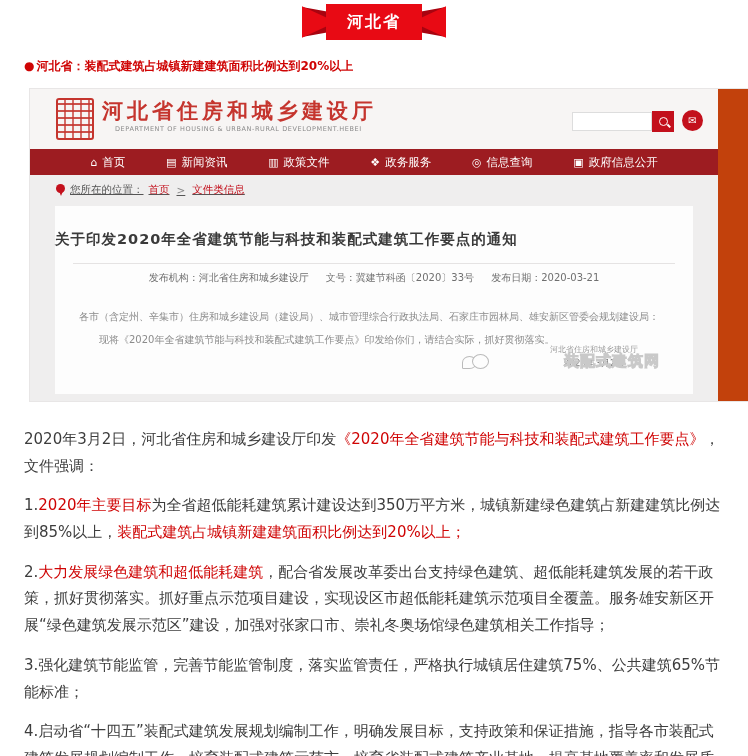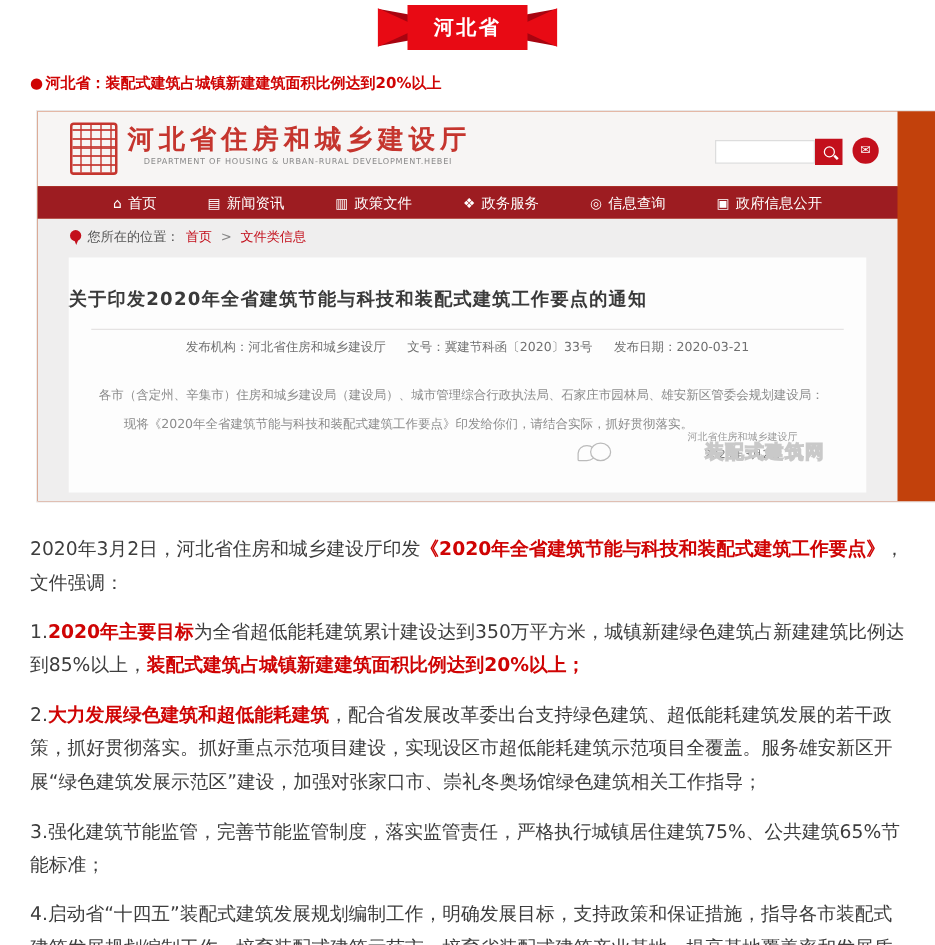--- a/index.html
+++ b/index.html
@@ -51,21 +51,21 @@
     display:flex; align-items:center; justify-content:center; }
 
   .shot-nav { position:absolute; left:0; top:60px; width:688px; height:26px; background:#9d1c21;
     display:flex; align-items:center; justify-content:space-around; padding:0 40px; }
   .nav-item { display:flex; align-items:center; gap:5px; color:#ffffff; font-size:11.5px;
     white-space:nowrap; cursor:pointer; }
   .nav-item .glyph { font-size:11px; }
 
   .shot-body { position:absolute; left:0; top:86px; width:688px; height:226px; background:#efeeee; }
   .crumb { position:absolute; left:26px; top:8px; display:flex; align-items:center; gap:5px;
-    font-size:10.5px; color:#555; }
+    font-size:10.5px; color:#555;text-decoration:underline; }
   .pin { position:relative; width:9px; height:12px; }
   .pin::before { content:""; position:absolute; left:0; top:0; width:9px; height:9px;
     border-radius:50% 50% 50% 50%; background:#c3101c; }
   .pin::after { content:""; position:absolute; left:2.5px; top:7px; border-left:2px solid transparent;
     border-right:2px solid transparent; border-top:5px solid #c3101c; }
   .crumb .link { color:#c3101c; }
   .crumb .sep { color:#888; margin:0 2px; }
 
   .doc-card { position:absolute; left:25px; top:31px; width:638px; height:188px; background:#fdfdfd; }
   .doc-title { margin-top:24px; text-align:left; font-size:14.5px; font-weight:bold; color:#3a3a3a;
@@ -82,21 +82,21 @@
     color:transparent; -webkit-text-stroke:1px #c9c9c9; white-space:nowrap; letter-spacing:1px; }
   .wm-logo { position:absolute; right:150px; top:10px; width:26px; height:16px; }
   .wm-logo::before { content:""; position:absolute; left:0; top:2px; width:13px; height:11px;
     border:1px solid #bbb; border-radius:50% 50% 50% 10%; }
   .wm-logo::after { content:""; position:absolute; left:10px; top:0; width:15px; height:13px;
     border:1px solid #bbb; border-radius:50%; background:#fdfdfd; }
 
   
   .article { padding:12px 24px 0 24px; font-size:15px; color:#3d3d3d; line-height:1.78; }
   .article p { margin:13px 0; }
-  .article .em { color:#cf0404; font-weight:bold; }
+  .article .em { color:#cf0404; font-weight:normal; }
 </style>
 </head>
 <body>
 
 <div class="ribbon-wrap">
   <div class="ribbon">
     <div class="tail left"></div>
     <div class="tail right"></div>
     <div class="tri left"></div>
     <div class="tri right"></div>

